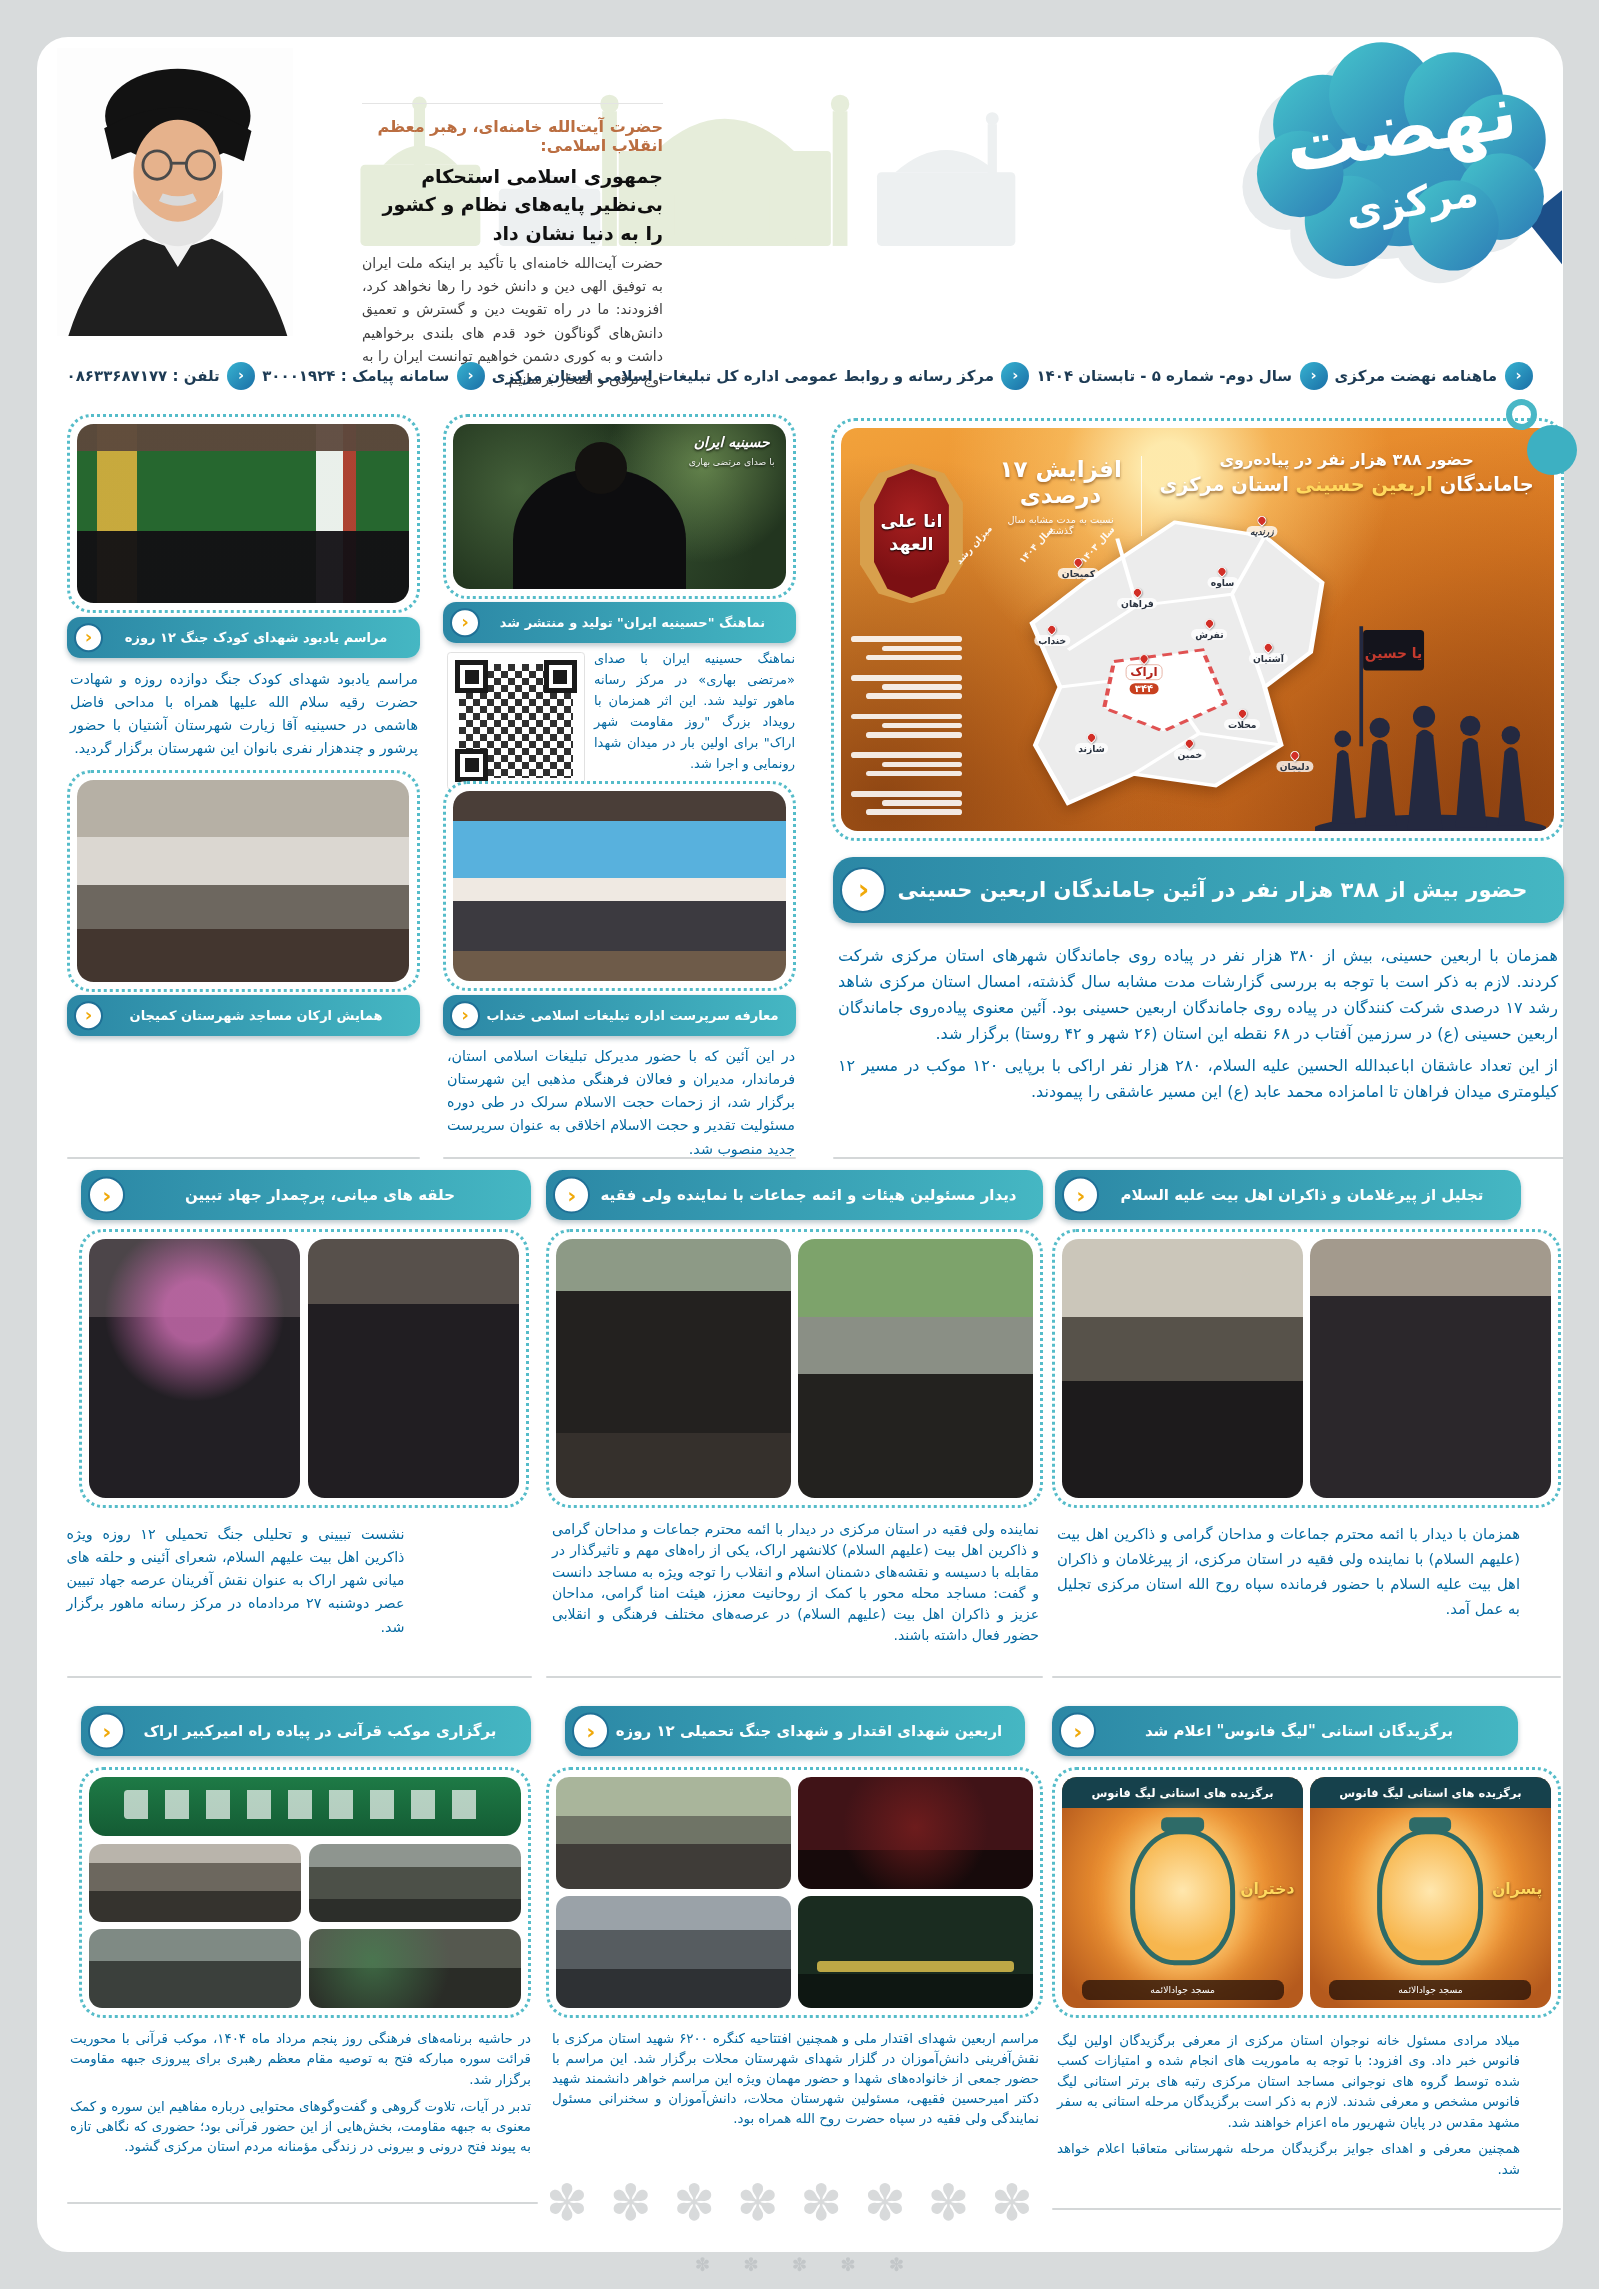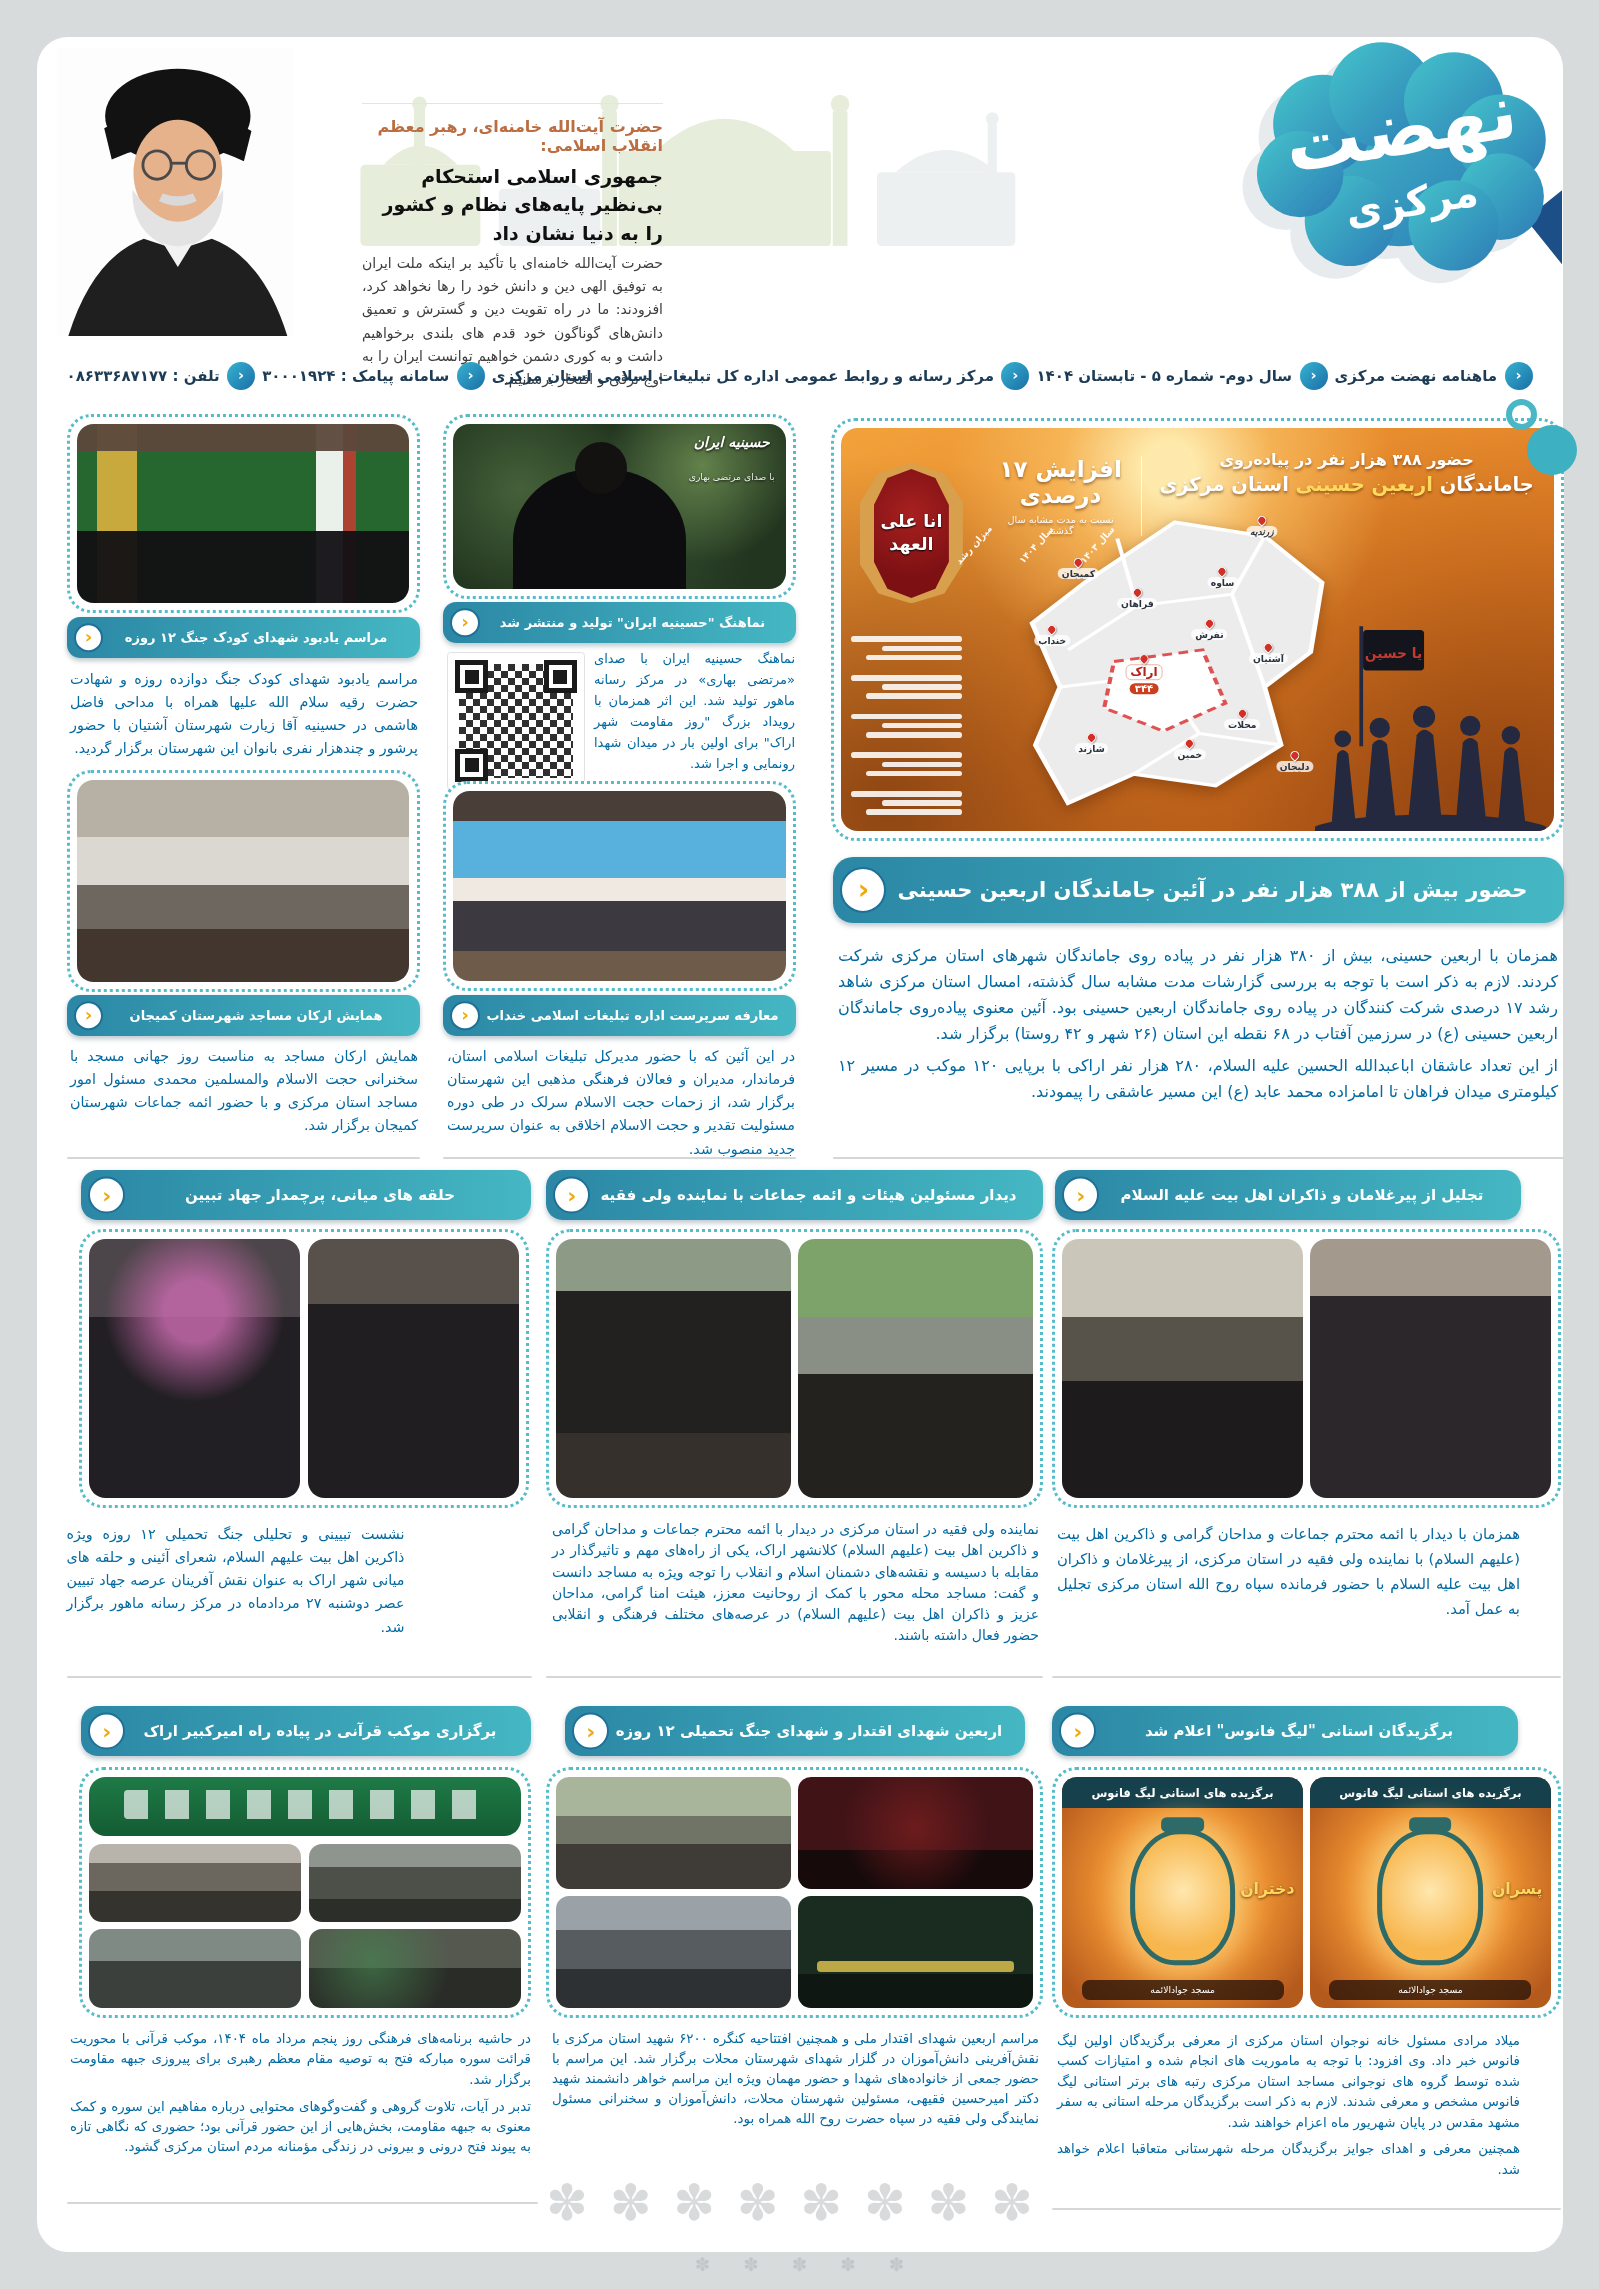--- a/index.html
+++ b/index.html
@@ -90,21 +90,21 @@
      linear-gradient(180deg,rgba(92,72,60,.95) 0 15%,rgba(0,0,0,0) 15% 60%,rgba(18,16,20,.95) 60% 100%),
      linear-gradient(90deg,rgba(0,0,0,0) 0 6%,rgba(208,173,62,.95) 6% 18%,rgba(0,0,0,0) 18% 72%,rgba(255,255,255,.9) 72% 80%,rgba(196,60,50,.85) 80% 84%,rgba(0,0,0,0) 84%)}
   .ph-singer{background:
      radial-gradient(circle at 75% 25%,rgba(150,190,110,.55),rgba(0,0,0,0) 35%),
      radial-gradient(circle at 20% 40%,rgba(110,150,90,.45),rgba(0,0,0,0) 40%),
      radial-gradient(circle at 55% 70%,rgba(60,90,55,.6),rgba(0,0,0,0) 55%),#22351f}
   .sil{position:absolute;left:18%;bottom:-22%;width:52%;height:95%;background:#0d0d0f;border-radius:46% 46% 0 0}
   .sil::before{content:"";position:absolute;left:36%;top:-17%;width:30%;aspect-ratio:1;background:#141210;border-radius:50%}
   .credits{position:absolute;top:9.2px;right:11px;text-align:center;color:#fff;text-shadow:0 0.9px 2.8px #000}
   .credits .c1{font-size:14px;font-weight:bold;font-style:italic}
-  .credits .c2{font-size:9.2px;margin-top:21px;opacity:.9}
+  .credits .c2{font-size:9.2px;margin-top:6px;opacity:.9}
   .ph-meeting1{background:linear-gradient(180deg,#b6b0a5 0 28%,#dbd7d1 28% 52%,#6d675f 52% 74%,#43362f 74%)}
   .ph-meeting2{background:linear-gradient(180deg,#4a3e38 0 16%,#58b1dd 16% 46%,#efe9e2 46% 58%,#3c3a40 58% 84%,#6e5b49 84%)}
   .ph-hall-a{background:linear-gradient(180deg,#a39a8d 0 22%,#2b272b 22%)}
   .ph-hall-b{background:linear-gradient(180deg,#8d9a86 0 20%,#23211f 20% 75%,#35302c 75%)}
   .ph-didar-a{background:linear-gradient(180deg,#7da36b 0 30%,#8a8f85 30% 52%,#23221f 52%)}
   .ph-didar-b{background:linear-gradient(180deg,#cbc6ba 0 30%,#57524a 30% 55%,#1d1b1c 55%)}
   .ph-halqe-a{background:linear-gradient(180deg,#57504b 0 25%,#211e22 25%)}
   .ph-halqe-b{background:radial-gradient(circle at 50% 28%,rgba(197,105,171,.85) 0 14%,rgba(0,0,0,0) 42%),linear-gradient(180deg,#4c4549 0 30%,#221f24 30%)}
   .ph-arb-1{background:radial-gradient(circle at 50% 45%,rgba(120,30,30,.8),rgba(0,0,0,0) 55%),linear-gradient(180deg,#401317 0 65%,#170a0b 65%)}
   .ph-arb-2{background:linear-gradient(180deg,#a9b59b 0 35%,#6f7466 35% 60%,#3f3c38 60%)}
@@ -426,21 +426,20 @@
     </div>
     <div class="btxt" style="left:557px;top:611px;width:201px;font-size:13px;line-height:1.62">نماهنگ حسینیه ایران با صدای «مرتضی بهاری» در مرکز رسانه ماهور تولید شد. این اثر همزمان با رویداد بزرگ "روز مقاومت شهر اراک" برای اولین بار در میدان شهدا رونمایی و اجرا شد.</div>
 
     <div class="dotframe" style="left:29.5px;top:733px;width:353px;height:222px">
       <div class="ph ph-meeting1"></div>
     </div>
     <div class="bar bar-sm" style="left:29.5px;top:958px;width:353px">
       <span class="bt">همایش ارکان مساجد شهرستان کمیجان</span>
       <span class="ic">‹</span>
     </div>
-    <div class="btxt" style="left:33px;top:1008px;width:348px;font-size:14.3px;line-height:1.62">همایش ارکان مساجد به مناسبت روز جهانی مسجد با سخنرانی حجت الاسلام والمسلمین محمدی مسئول امور مساجد استان مرکزی و با حضور ائمه جماعات شهرستان کمیجان برگزار شد.</div>
 
     <div class="dotframe" style="left:406px;top:744px;width:353px;height:210px">
       <div class="ph ph-meeting2"></div>
     </div>
     <div class="bar bar-sm" style="left:406px;top:958px;width:353px">
       <span class="bt">معارفه سرپرست اداره تبلیغات اسلامی خنداب</span>
       <span class="ic">‹</span>
     </div>
     <div class="btxt" style="left:410px;top:1008px;width:348px;font-size:14.3px;line-height:1.62">در این آئین که با حضور مدیرکل تبلیغات اسلامی استان، فرماندار، مدیران و فعالان فرهنگی مذهبی این شهرستان برگزار شد، از زحمات حجت الاسلام سرلک در طی دوره مسئولیت تقدیر و حجت الاسلام اخلاقی به عنوان سرپرست جدید منصوب شد.</div>
 

